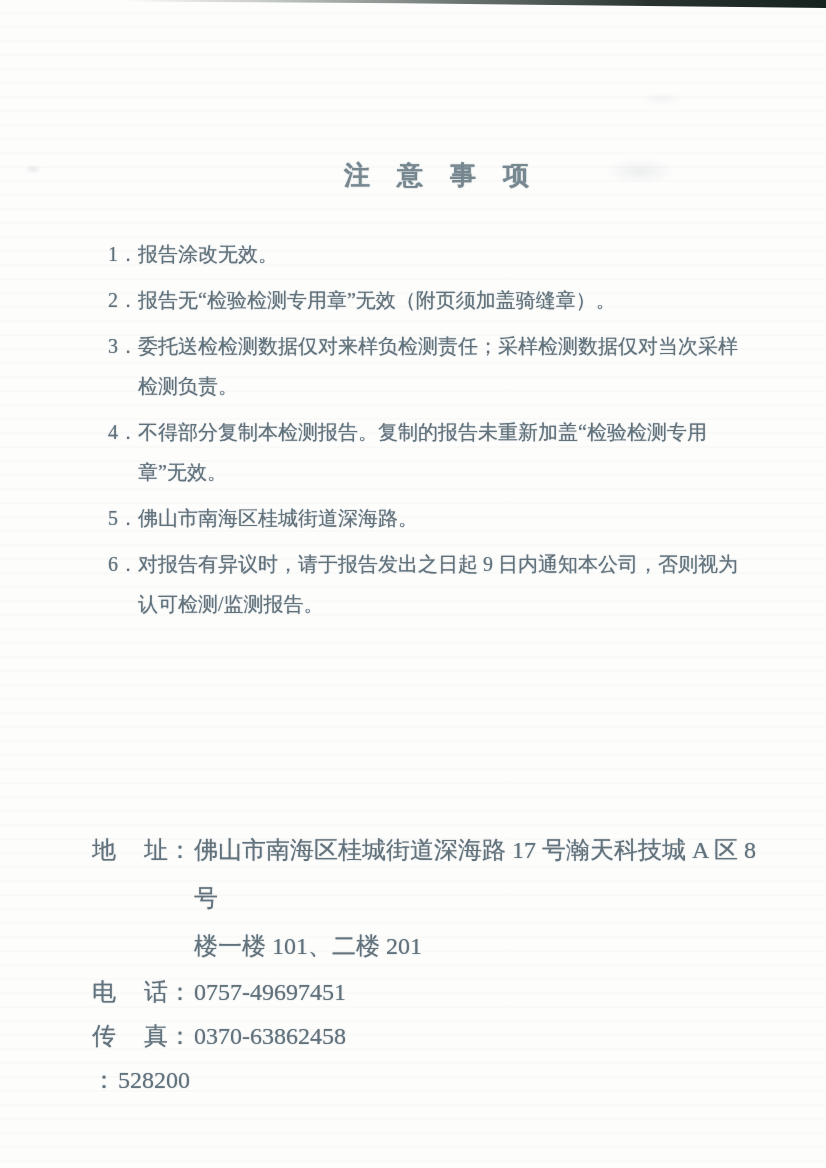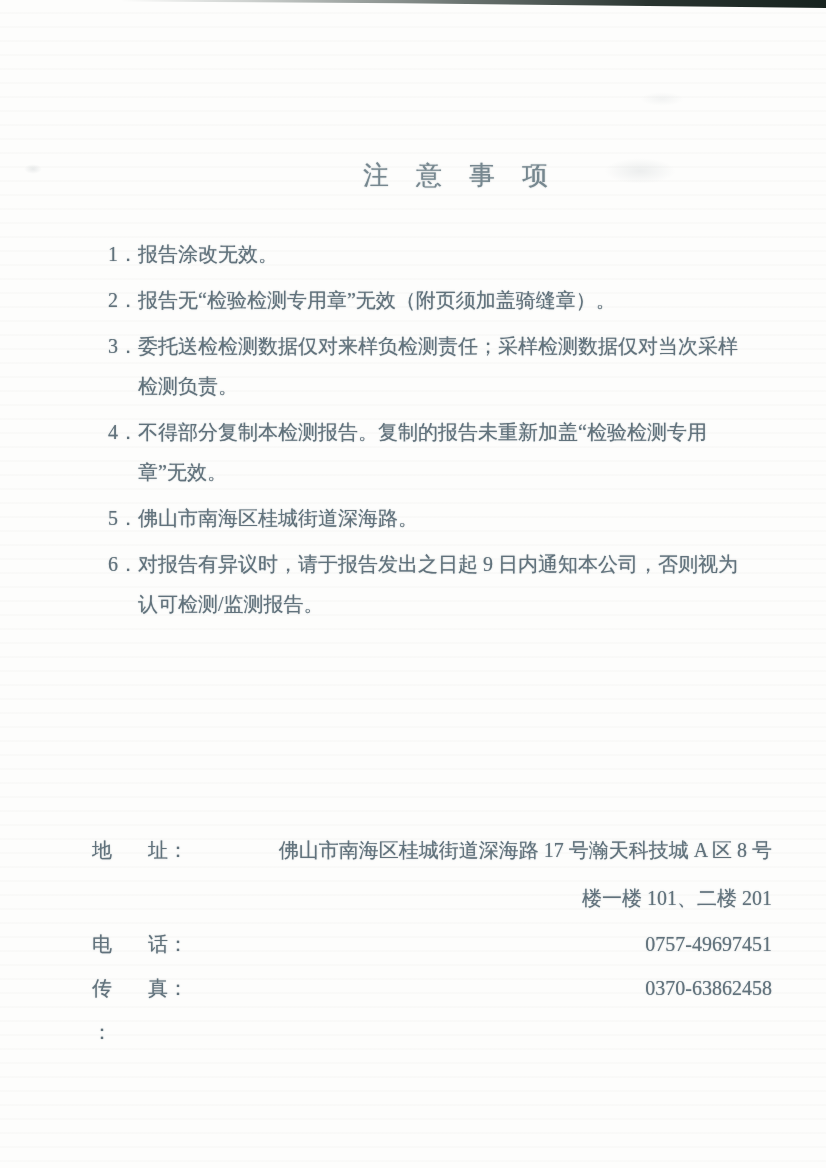--- a/index.html
+++ b/index.html
@@ -51,24 +51,24 @@
   .s2 {
     left: 640px; top: 92px; width: 44px; height: 14px;
     background: radial-gradient(ellipse at center, rgba(150,160,165,0.10), rgba(150,160,165,0) 70%);
   }
   .s3 {
     left: 24px; top: 164px; width: 18px; height: 10px;
     background: radial-gradient(ellipse at center, rgba(140,150,155,0.18), rgba(140,150,155,0) 70%);
   }
   .title {
     position: absolute;
-    left: 363px;
+    left: 344px;
     top: 158px;
     font-size: 26px;
-    font-weight: normal;
+    font-weight: bold;
     letter-spacing: 27px;
     white-space: nowrap;
     color: var(--title-ink);
     text-shadow: 0 0 1.4px rgba(118,135,143,0.75);
   }
   .notes {
     position: absolute;
     left: 108px;
     top: 234px;
     width: 648px;
@@ -88,36 +88,36 @@
   }
   .note .txt {
     flex: 1 1 auto;
     max-width: 610px;
   }
   .contact {
     position: absolute;
     left: 92px;
     top: 826px;
     width: 680px;
-    font-size: 20px;
+    font-size: 24px;
     text-shadow: 0 0 1.2px rgba(97,114,124,0.7);
   }
   .contact .row {
     display: flex;
     align-items: flex-start;
     line-height: 44px;
   }
   .contact .row.addr-row { line-height: 48px; }
   .contact .lbl {
     flex: 0 0 76px;
     text-align: justify;
     text-align-last: justify;
   }
   .contact .colon { flex: 0 0 auto; }
-  .contact .val { flex: 1 1 auto; margin-left: 2px; text-align: right; }
+  .contact .val { flex: 1 1 auto; margin-left: 2px; }
 </style>
 </head>
 <body>
 
 <div class="page">
 
   <div class="scan-strip"></div>
   <div class="smudge s1"></div>
   <div class="smudge s2"></div>
   <div class="smudge s3"></div>
@@ -165,16 +165,17 @@
       <span class="colon">：</span>
       <span class="val">0757-49697451</span>
     </div>
     <div class="row">
       <span class="lbl">传真</span>
       <span class="colon">：</span>
       <span class="val">0370-63862458</span>
     </div>
     <div class="row">
       <span class="colon">：</span>
+      <span class="val">528200</span>
     </div>
   </div>
 
 </div>
 
 </body></html>

